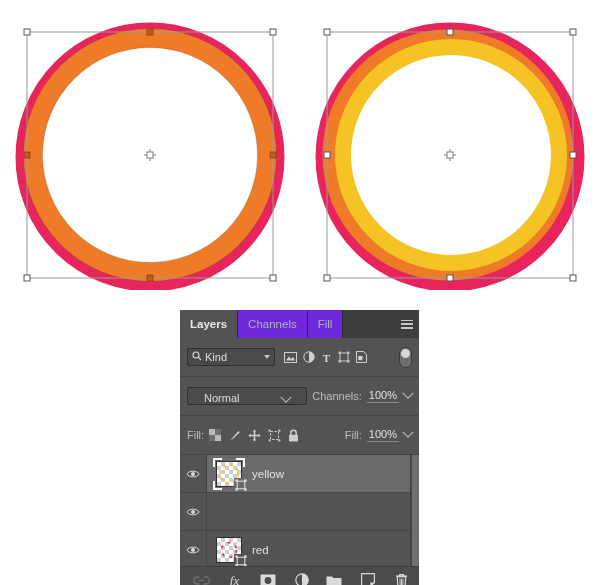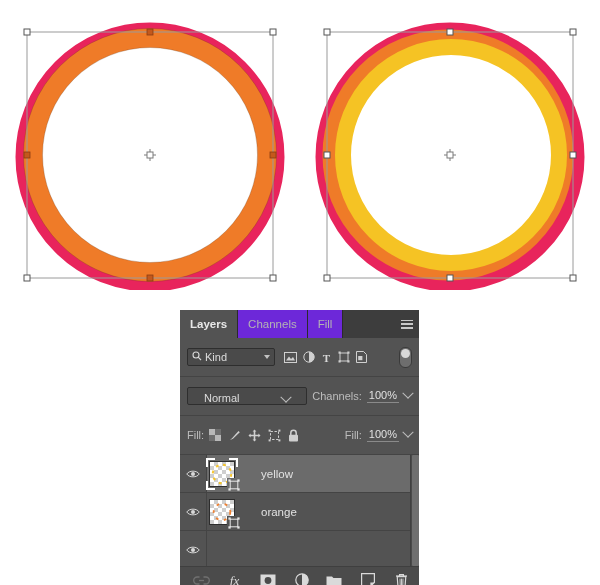--- a/index.html
+++ b/index.html
@@ -215,21 +215,22 @@
     align-items: center;
     justify-content: center;
     border-right: 1px solid #444444;
     cursor: pointer;
   }
   .layer-body {
     flex: 1;
     display: flex;
     align-items: center;
     height: 100%;
-    gap: 24px;
+    padding-left: 7px;
+    gap: 8px;
     box-sizing: border-box;
   }
   .thumb-wrap {
     position: relative;
     width: 30px; height: 30px;
     flex: 0 0 auto;
   }
   .thumb {
     position: absolute;
     left: 2px; top: 2px;
@@ -548,50 +549,50 @@
       </div>
     </div>
 
     <div class="layer-row">
       <div class="eye-cell">
         <svg width="14" height="10" viewBox="0 0 14 10">
           <path d="M0.8 5 C3 1.2 11 1.2 13.2 5 C11 8.8 3 8.8 0.8 5 Z" fill="none" stroke="#d8d8d8" stroke-width="1"></path>
           <circle cx="7" cy="5" r="2" fill="#d8d8d8"></circle>
         </svg>
       </div>
+    </div>
+
+    <div class="layer-row">
+      <div class="eye-cell">
+        <svg width="14" height="10" viewBox="0 0 14 10">
+          <path d="M0.8 5 C3 1.2 11 1.2 13.2 5 C11 8.8 3 8.8 0.8 5 Z" fill="none" stroke="#d8d8d8" stroke-width="1"></path>
+          <circle cx="7" cy="5" r="2" fill="#d8d8d8"></circle>
+        </svg>
+      </div>
       <div class="layer-body">
         <div class="thumb-wrap">
           <div class="thumb">
             <svg viewBox="0 0 26 26">
-              <circle cx="13" cy="13" r="9" fill="none" stroke="#EF7B28" stroke-width="2" stroke-dasharray="3 6" opacity="0.95"></circle>
+              <circle cx="13" cy="13" r="8" fill="none" stroke="#E8245C" stroke-width="2" stroke-dasharray="3 6" opacity="0.95"></circle>
             </svg>
           </div>
           <div class="vector-badge">
             <svg width="14" height="14" viewBox="0 0 14 14">
               <rect x="0" y="0" width="14" height="14" fill="#535353"></rect>
               <rect x="3.2" y="3.2" width="7.6" height="7.6" fill="none" stroke="#e6e6e6" stroke-width="1"></rect>
               <g fill="#e6e6e6">
                 <rect x="1.4" y="1.4" width="2.3" height="2.3"></rect>
                 <rect x="10.3" y="1.4" width="2.3" height="2.3"></rect>
                 <rect x="1.4" y="10.3" width="2.3" height="2.3"></rect>
                 <rect x="10.3" y="10.3" width="2.3" height="2.3"></rect>
               </g>
             </svg>
           </div>
         </div>
-        <span class="layer-name">orange</span>
-      </div>
-    </div>
-
-    <div class="layer-row">
-      <div class="eye-cell">
-        <svg width="14" height="10" viewBox="0 0 14 10">
-          <path d="M0.8 5 C3 1.2 11 1.2 13.2 5 C11 8.8 3 8.8 0.8 5 Z" fill="none" stroke="#d8d8d8" stroke-width="1"></path>
-          <circle cx="7" cy="5" r="2" fill="#d8d8d8"></circle>
-        </svg>
+        <span class="layer-name">red</span>
       </div>
     </div>
 
     <div class="list-scroll-track">
       <div class="list-scroll-thumb"></div>
     </div>
   </div>
 
   <div class="panel-footer">
     <div class="footer-btn disabled">

